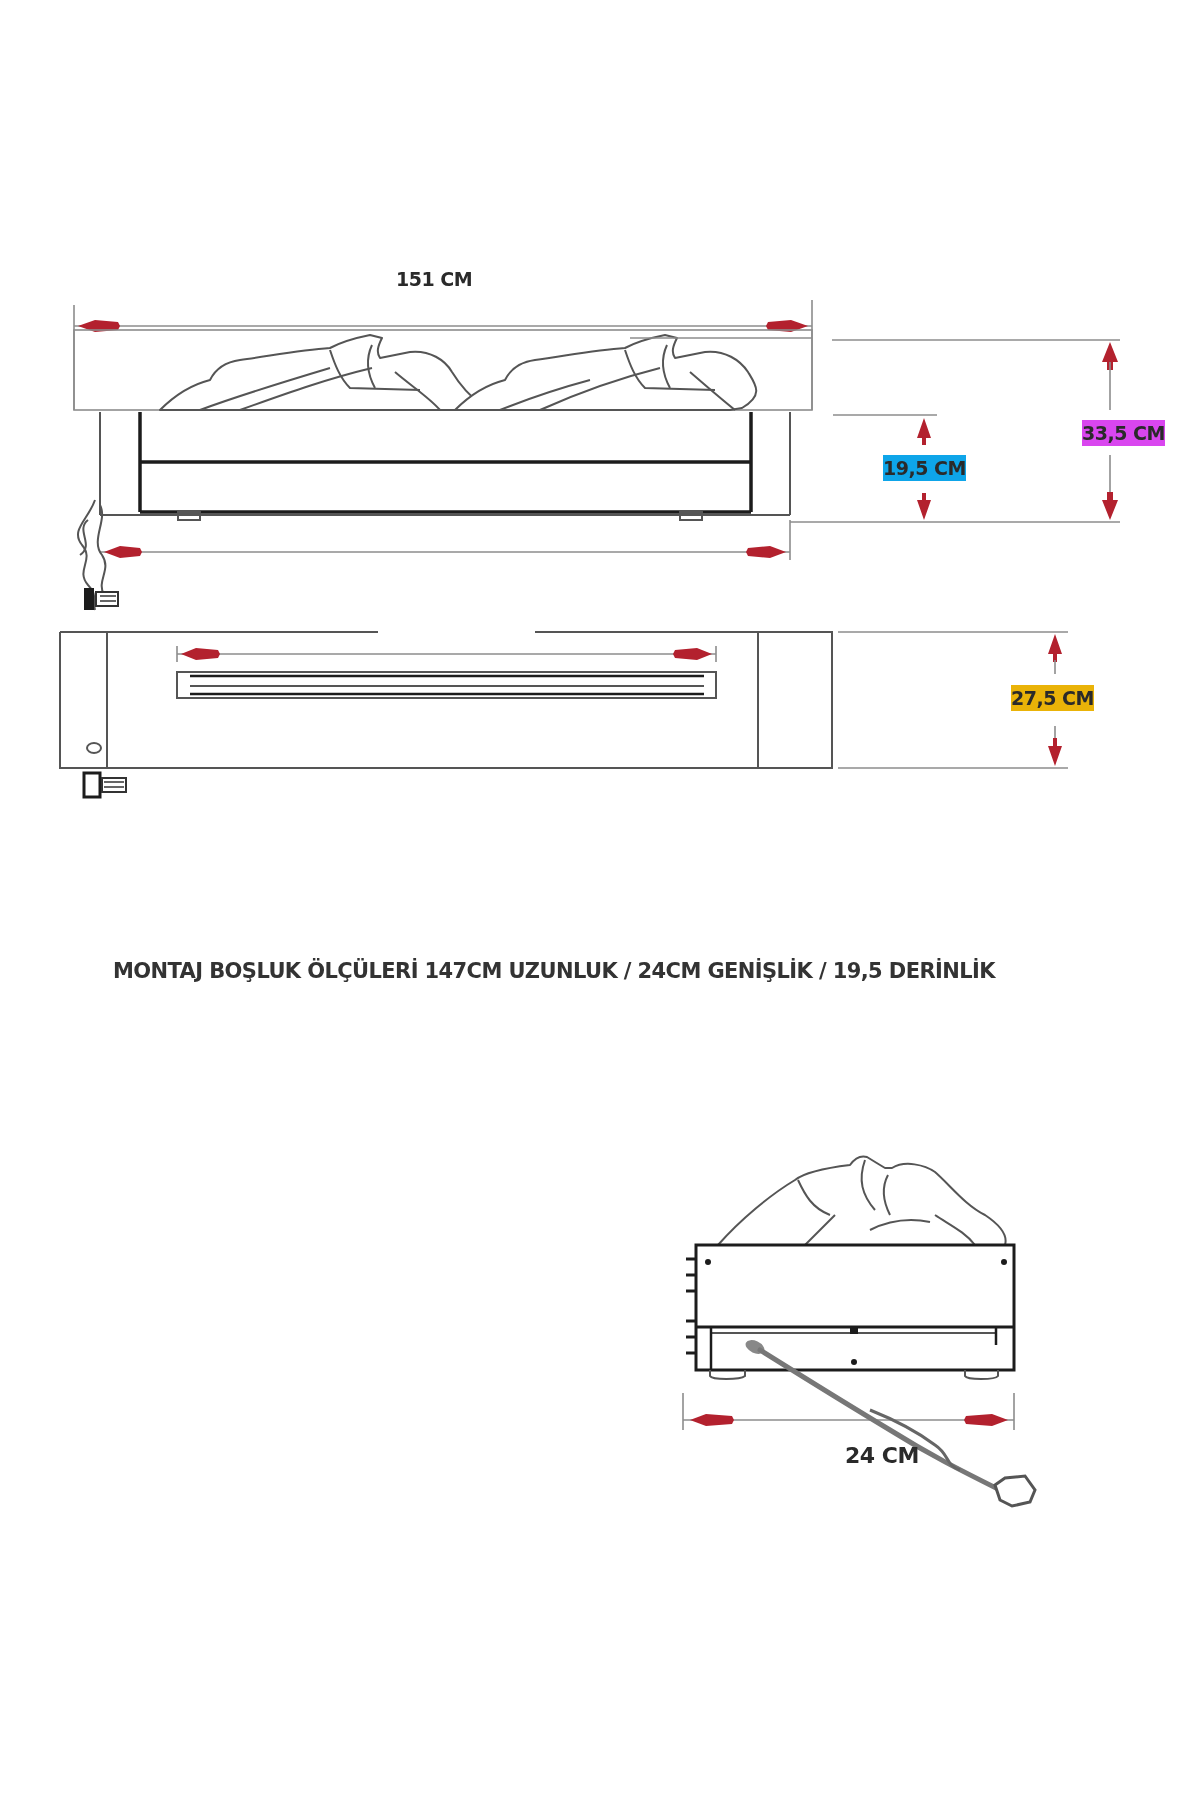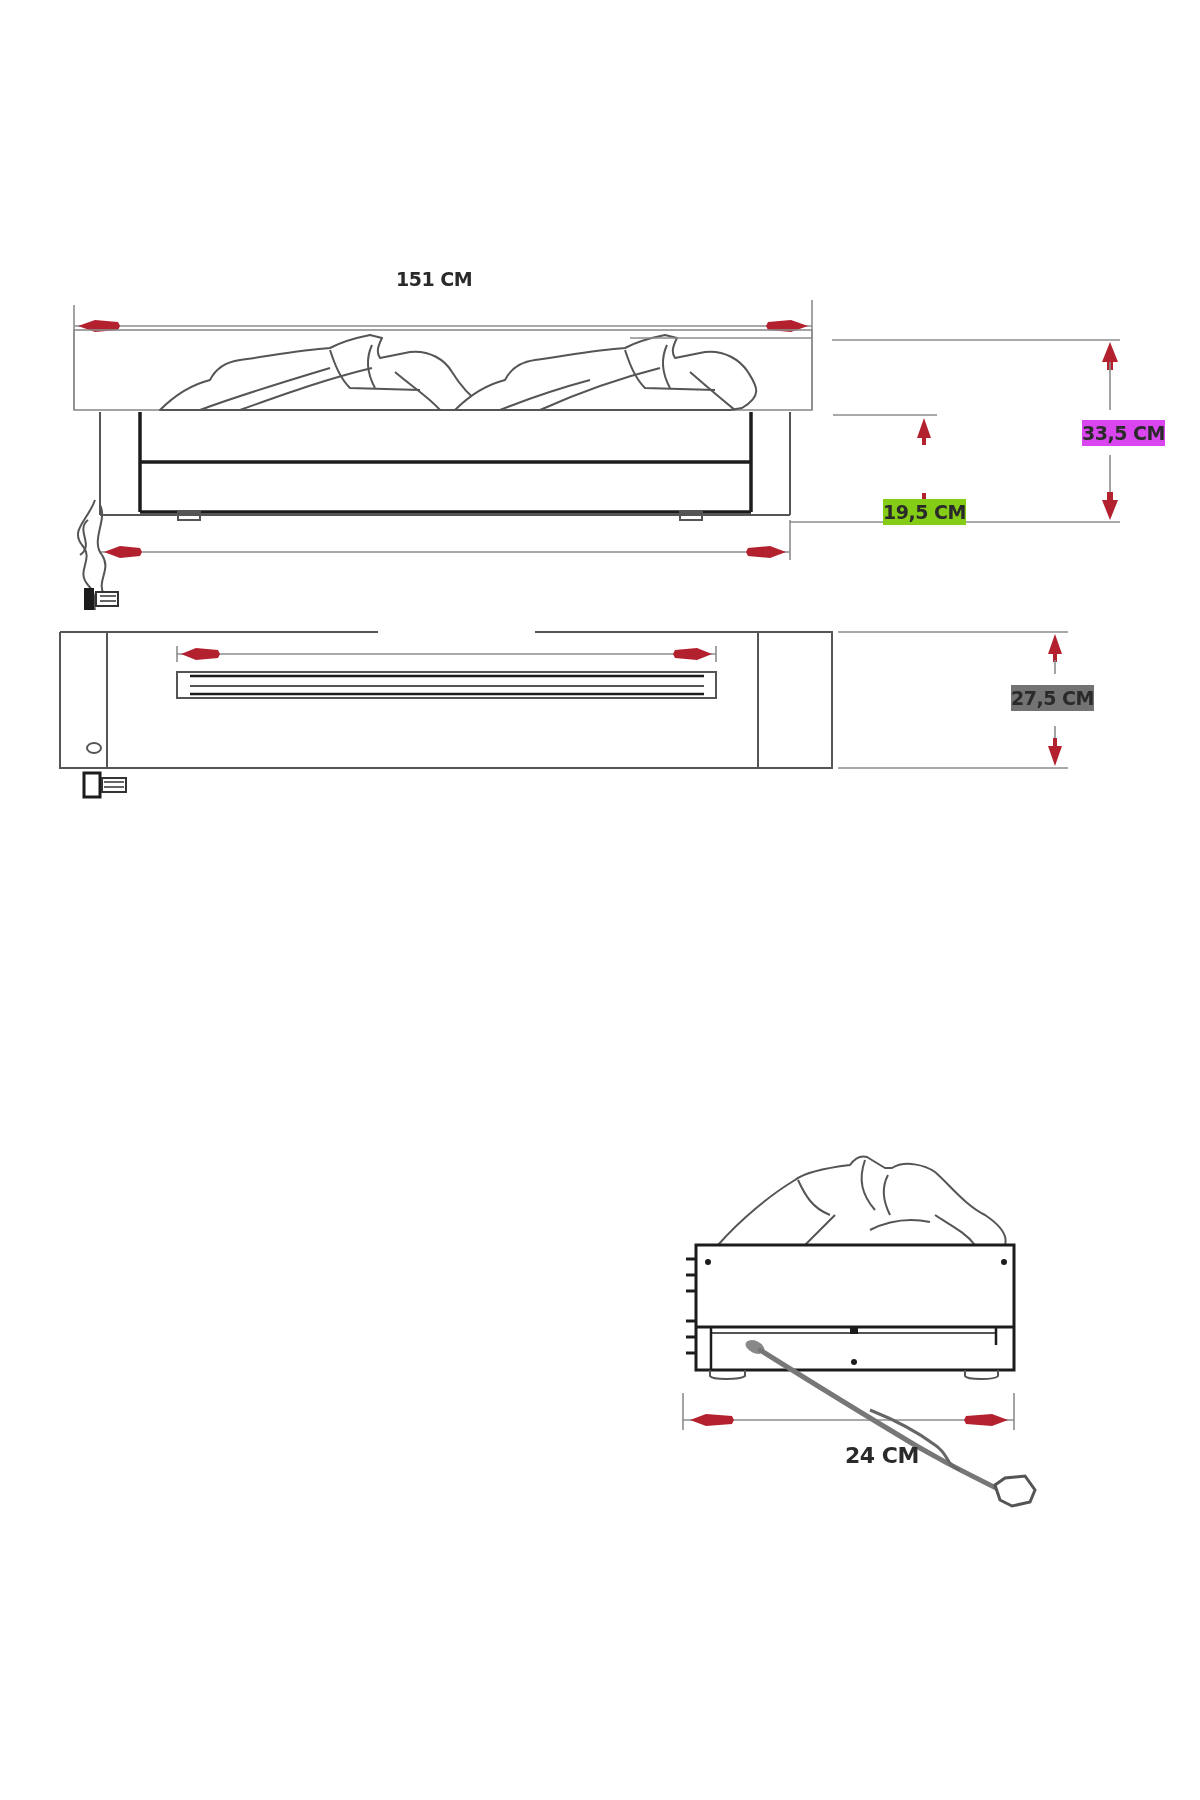--- a/index.html
+++ b/index.html
@@ -183,16 +183,17 @@
       <path d="M760 1350 C800 1375 840 1400 890 1430 C930 1455 960 1470 1000 1490" stroke="#777" stroke-width="5" fill="none" stroke-linecap="round"></path>
       <path d="M870 1410 C895 1420 915 1430 935 1445 C950 1455 945 1465 960 1470" stroke="#666" stroke-width="3" fill="none"></path>
       <path d="M995 1485 L1005 1478 L1025 1476 L1035 1490 L1030 1502 L1012 1506 L1000 1500 Z" stroke="#555" stroke-width="3" fill="#fff"></path>
     </g>
   </g>
 </svg>
 
 
 <div class="lbl dim" style="left:396px; top:268px;">151 CM</div>
 <div class="lbl dim" style="left:1082px; top:420px; background:#d946ef; padding:2px 0;">33,5 CM</div>
-<div class="lbl dim" style="left:883px; top:455px; background:#84cc16; padding:2px 0;margin-top:44px;">19,5 CM</div>
-<div class="lbl dim" style="left:1011px; top:685px; background:#737373; padding:2px 0;">27,5 CM</div>
+<div class="lbl dim" style="left:883px; top:455px; background:#0ea5e9; padding:2px 0;">19,5 CM</div>
+<div class="lbl dim" style="left:1011px; top:685px; background:#eab308; padding:2px 0;">27,5 CM</div>
+<div class="lbl caption" style="left:113px; top:959px;">MONTAJ BOŞLUK ÖLÇÜLERİ 147CM UZUNLUK / 24CM GENİŞLİK / 19,5 DERİNLİK</div>
 <div class="lbl dim" style="left:820px; top:1443px; font-size:22px;margin-left:25px;">24 CM</div>
 </div>
 
 </body></html>

